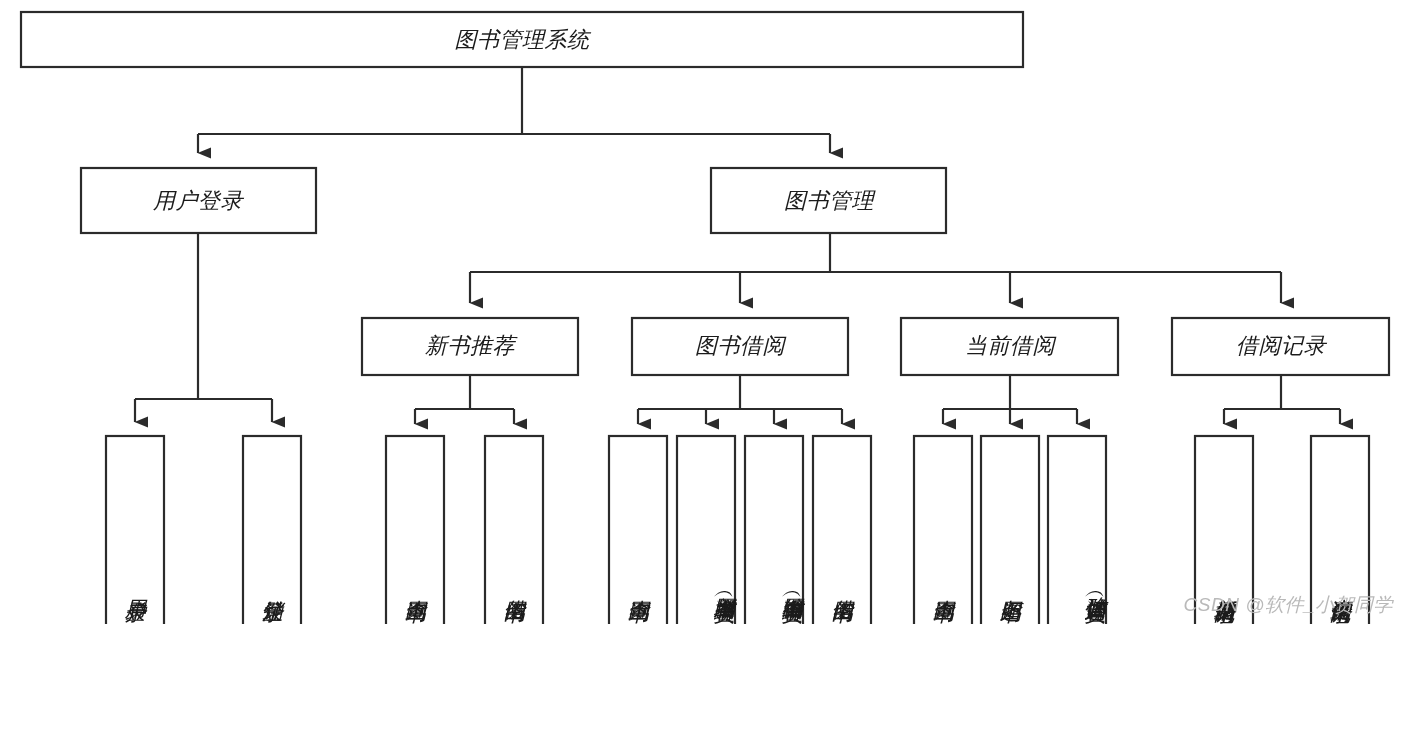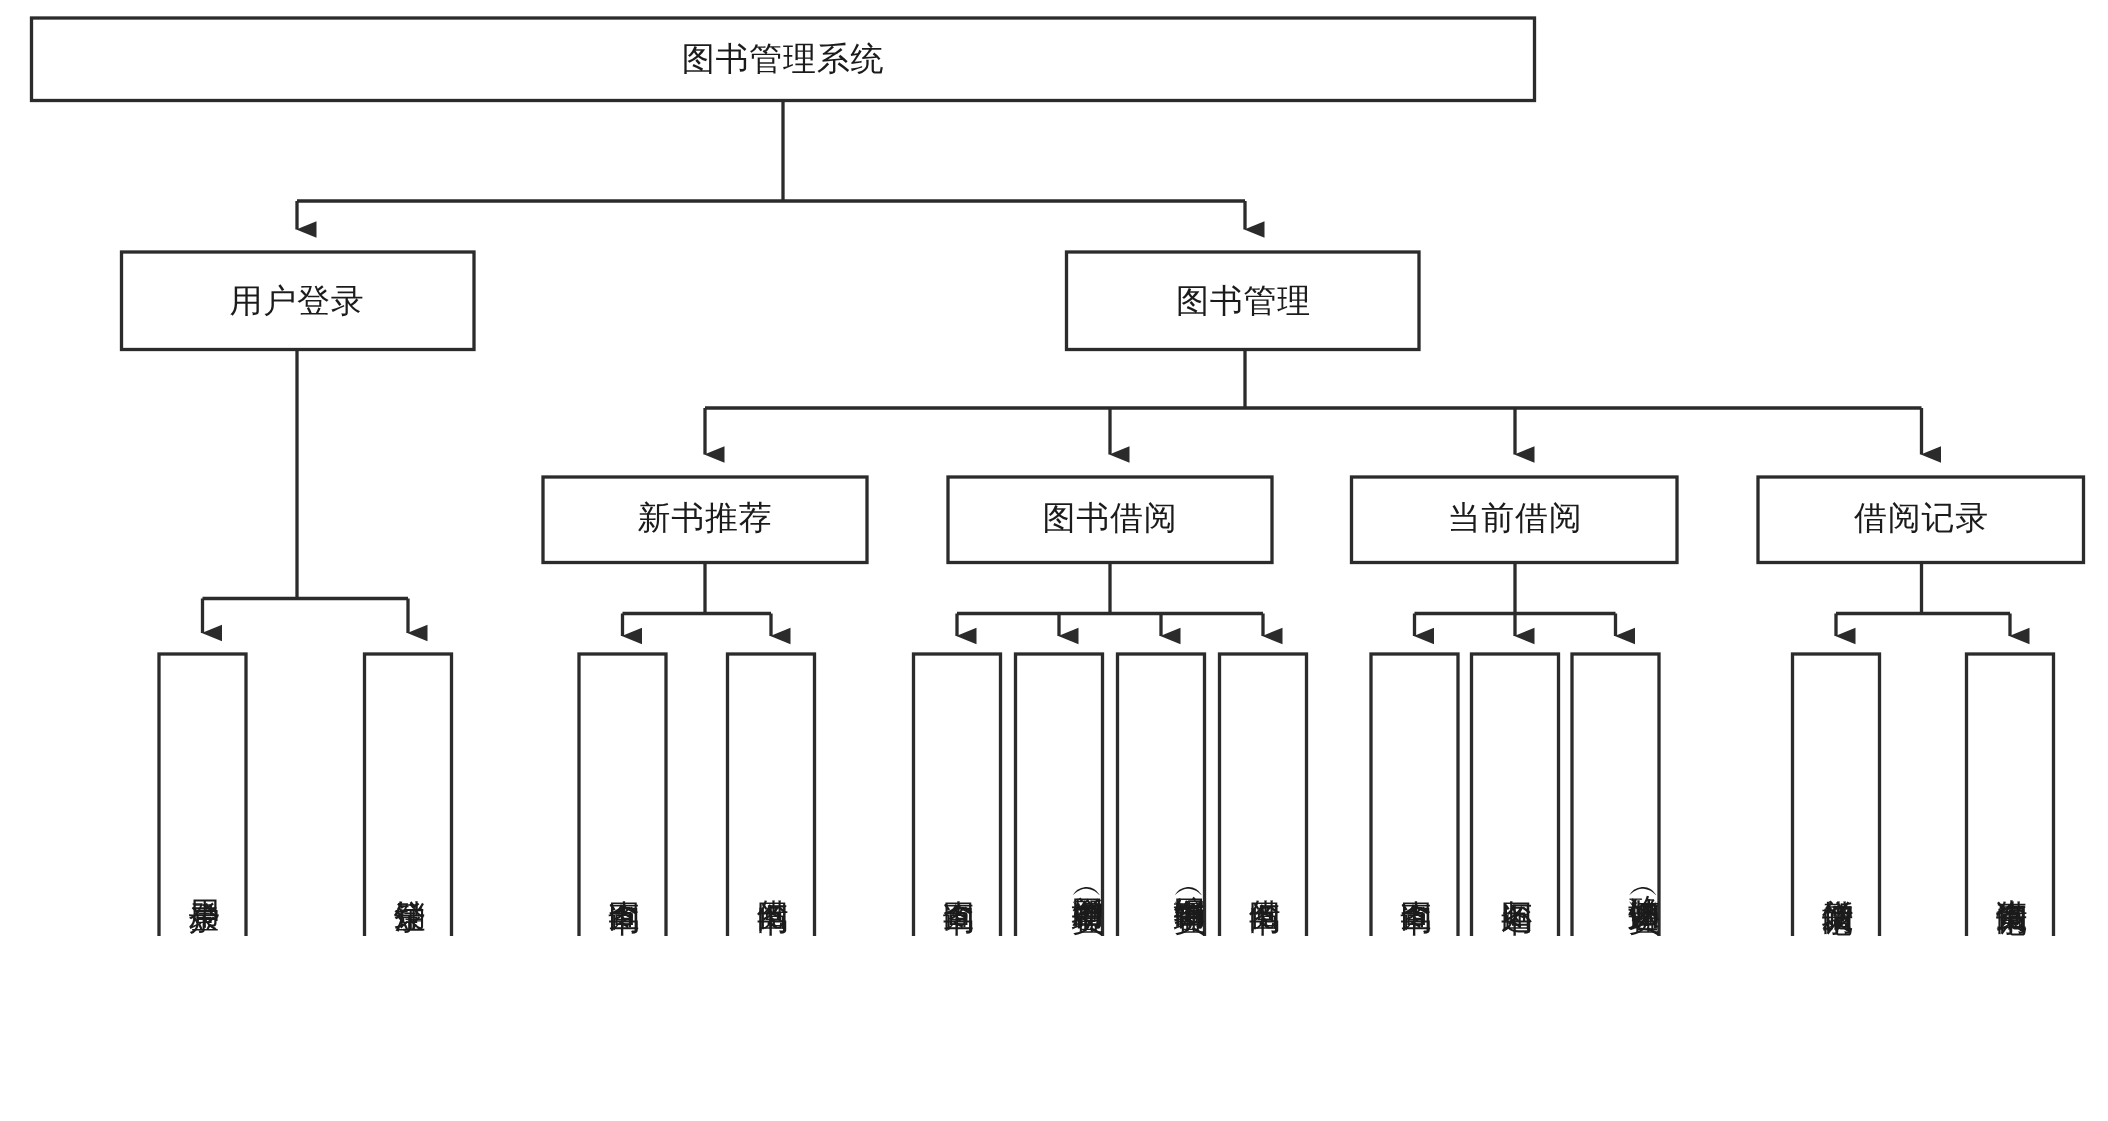--- a/index.html
+++ b/index.html
@@ -10,20 +10,21 @@
   }
   body {
     font-family: "Liberation Sans", "DejaVu Sans", sans-serif;
   }
   #diagram-root {
     position: relative;
     width: 1405px;
     height: 624px;
     background: #ffffff;
     overflow: hidden;
+    font-style: italic;
   }
   svg.flow {
     position: absolute;
     left: 0;
     top: 0;
     width: 1405px;
     height: 747px;
     display: block;
   }
   .node-rect {
@@ -212,13 +213,14 @@
   <div class="leaf-label" style="left:745px; top:436px; width:58px; height:297px; align-items:flex-start;">编辑图书（管理员）</div>
   <div class="leaf-label" style="left:813px; top:436px; width:58px; height:297px;">借阅图书</div>
 
   <div class="leaf-label" style="left:914px; top:436px; width:58px; height:297px;">查询图书</div>
   <div class="leaf-label" style="left:981px; top:436px; width:58px; height:297px;">归还图书</div>
   <div class="leaf-label" style="left:1048px; top:436px; width:58px; height:297px; align-items:flex-start;">确认归还（管理员）</div>
 
   <div class="leaf-label" style="left:1195px; top:436px; width:58px; height:297px;">新增借阅记录</div>
   <div class="leaf-label" style="left:1311px; top:436px; width:58px; height:297px;">查询借阅记录</div>
 
+  <div class="watermark">CSDN @软件_小贺同学</div>
 </div>
 
 </body></html>

